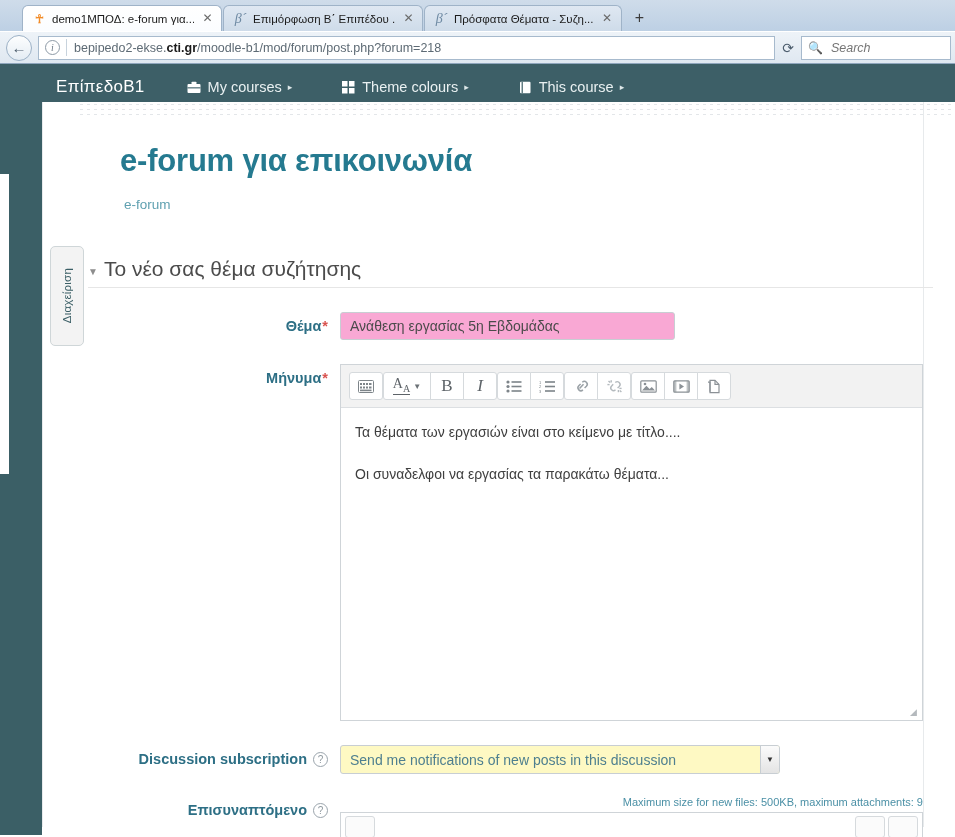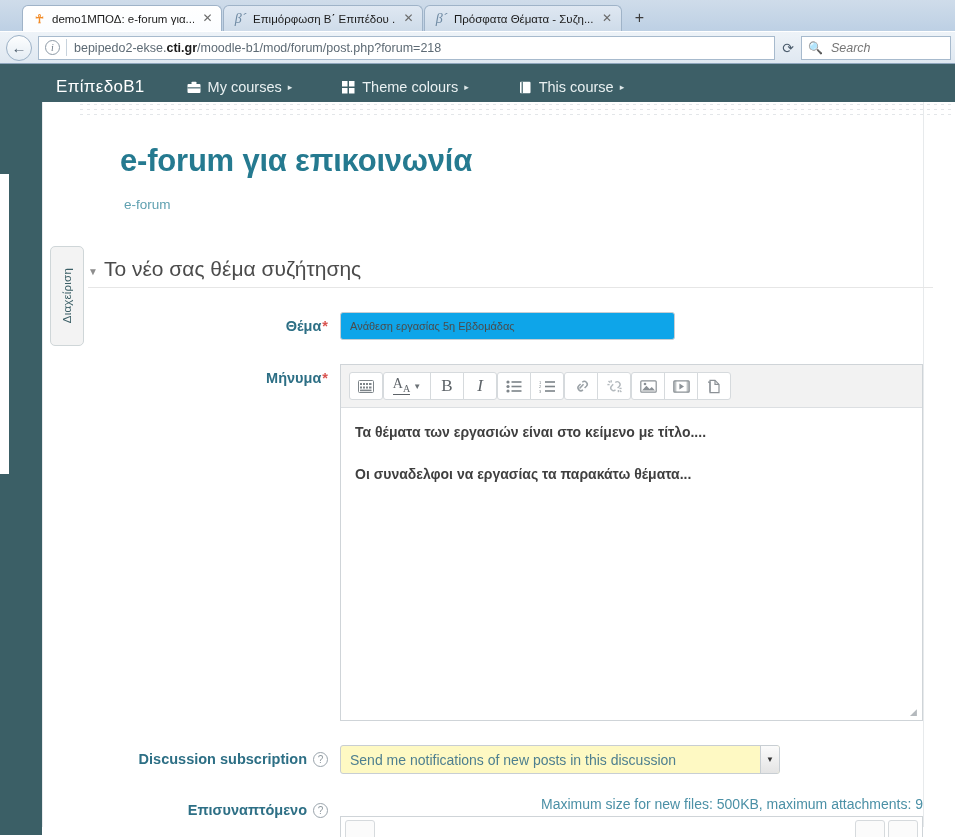--- a/index.html
+++ b/index.html
@@ -363,25 +363,25 @@
     top: -1px;
   }
   .form-field { flex: 1 1 auto; min-width: 0; }
 
   #subject-input {
     width: 335px;
     height: 28px;
     border: 1px solid #c8ced3;
     border-radius: 3px;
     padding: 0 9px;
-    font-size: 11px;
+    font-size: 14px;
     color: #4b4b4b;
     font-family: "Liberation Sans", sans-serif;
     outline: none;
-    background: #0ea5e9;
+    background: #f9a8d4;
   }
 
   
   #editor {
     width: 583px;
     border: 1px solid #cfd4d8;
     background: #fff;
   }
   #editor-toolbar {
     display: flex;
@@ -432,21 +432,21 @@
 
   #editor-area {
     height: 312px;
     padding: 14px 14px 0 14px;
     font-size: 14px;
     color: #3f3f3f;
     line-height: 1.45;
     position: relative;
     overflow: hidden;
   }
-  #editor-area p { margin: 0 0 22px 0; font-weight: bold; }
+  #editor-area p { margin: 0 0 22px 0; }
   #editor-resizer {
     position: absolute;
     right: 2px; bottom: 2px;
     width: 10px; height: 10px;
     color: #b4b9bd;
     font-size: 9px;
     line-height: 9px;
   }
 
   
@@ -477,21 +477,21 @@
     display: flex;
     align-items: center;
     justify-content: center;
     font-size: 8px;
     color: #333;
   }
 
   #attachment-row { margin-top: 22px; }
   #filemanager-note {
     text-align: right;
-    font-size: 14px;
+    font-size: 11px;
     color: #4b90a6;
     width: 583px;
     margin-bottom: 4px;
   }
   #filemanager {
     width: 583px;
     height: 30px;
     border: 1px solid #cfd4d8;
     background: #fff;
     display: flex;

